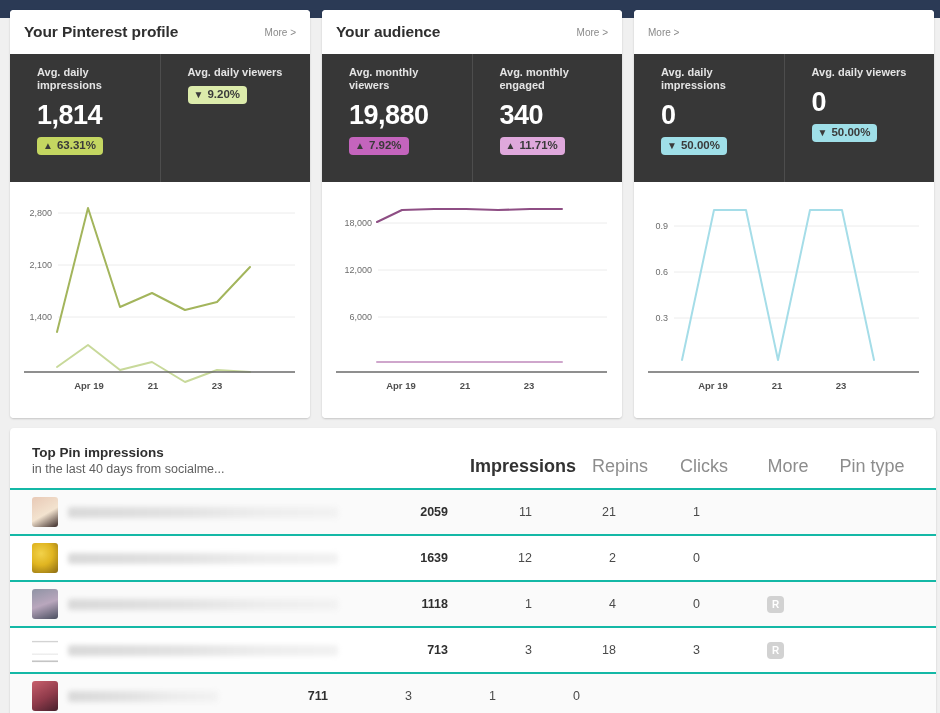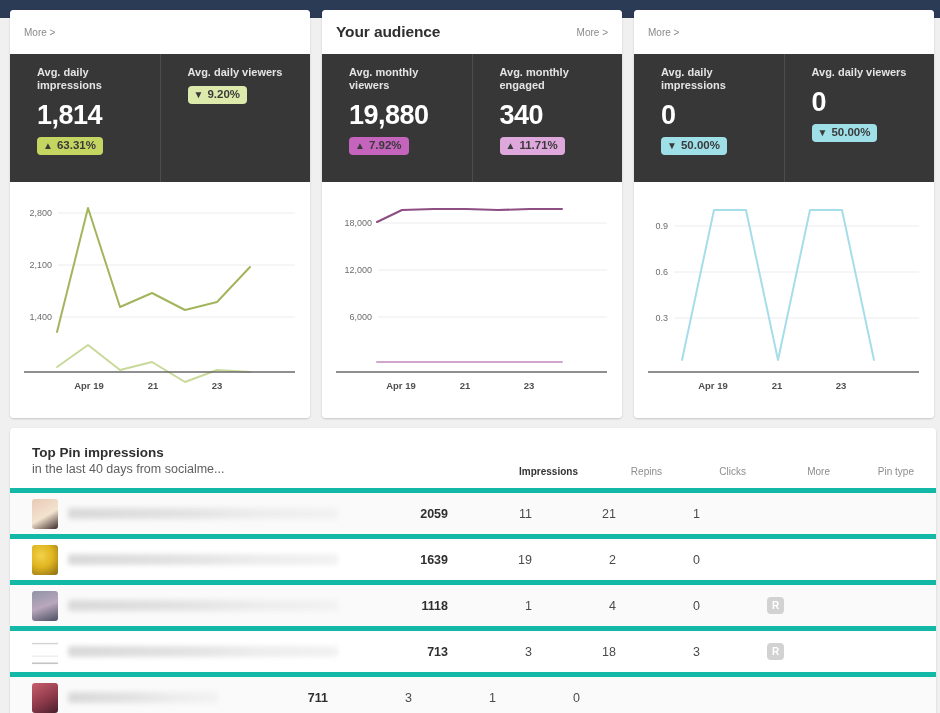--- a/index.html
+++ b/index.html
@@ -146,39 +146,39 @@
     color: #2f2f2f;
     line-height: 17px;
   }
   .panel-sub {
     font-size: 12.5px;
     color: #5f5f5f;
     line-height: 17px;
   }
   .col-heads { display: flex; align-items: flex-end; }
   .col-head {
-    font-size: 10px;
+    font-size: 18px;
     color: #8d8d8d;
-    text-align: right;
+    text-align: center;
     padding-bottom: 1px;
   }
   .col-head.active { color: #333333; font-weight: bold; }
   .c-impr { width: 110px; }
   .c-repin { width: 84px; }
   .c-click { width: 84px; }
   .c-like  { width: 84px; }
   .c-type  { width: 84px; }
 
   .row {
     display: flex;
     align-items: center;
     height: 46px;
     padding: 0 22px;
     box-sizing: border-box;
-    border-top: 5px solid #14b8a6;
+    border-top: 2px solid #14b8a6;
   }
   .row.alt { background: #fafafa; }
   .thumb {
     width: 26px;
     height: 30px;
     border-radius: 3px;
     flex: 0 0 auto;
     margin-right: 10px;
     overflow: hidden;
     position: relative;
@@ -222,20 +222,21 @@
 </head>
 <body>
 
 <div class="page">
   <div class="surface"></div>
 
   <div class="cards-row">
 
     <div class="card">
       <div class="card-head">
+        <div class="card-title">Your Pinterest profile</div>
         <div class="card-more">More &gt;</div>
       </div>
       <div class="stats">
         <div class="stat">
           <div class="stat-label">Avg. daily impressions</div>
           <div class="stat-value">1,814</div>
           <div class="badge" style="background:#c4d661">
             <span class="arw">▲</span>
             <span>63.31%</span>
           </div>
@@ -371,21 +372,21 @@
       <div class="cell c-like">1</div>
       <div class="pin-type-cell">
         <div class="rbadge hidden"></div>
       </div>
     </div>
 
     <div class="row">
       <div class="thumb" style="background:radial-gradient(circle at 35% 35%,#f2d24a 0%,#e0b521 45%,#8a6a12 100%)"></div>
       <div class="pin-title"></div>
       <div class="cell impr c-impr">1639</div>
-      <div class="cell c-repin">19</div>
+      <div class="cell c-repin">12</div>
       <div class="cell c-click">2</div>
       <div class="cell c-like">0</div>
       <div class="pin-type-cell">
         <div class="rbadge hidden"></div>
       </div>
     </div>
 
     <div class="row alt">
       <div class="thumb" style="background:linear-gradient(160deg,#8f93a4 0%,#b9a7bd 50%,#4a4f60 100%)"></div>
       <div class="pin-title"></div>

